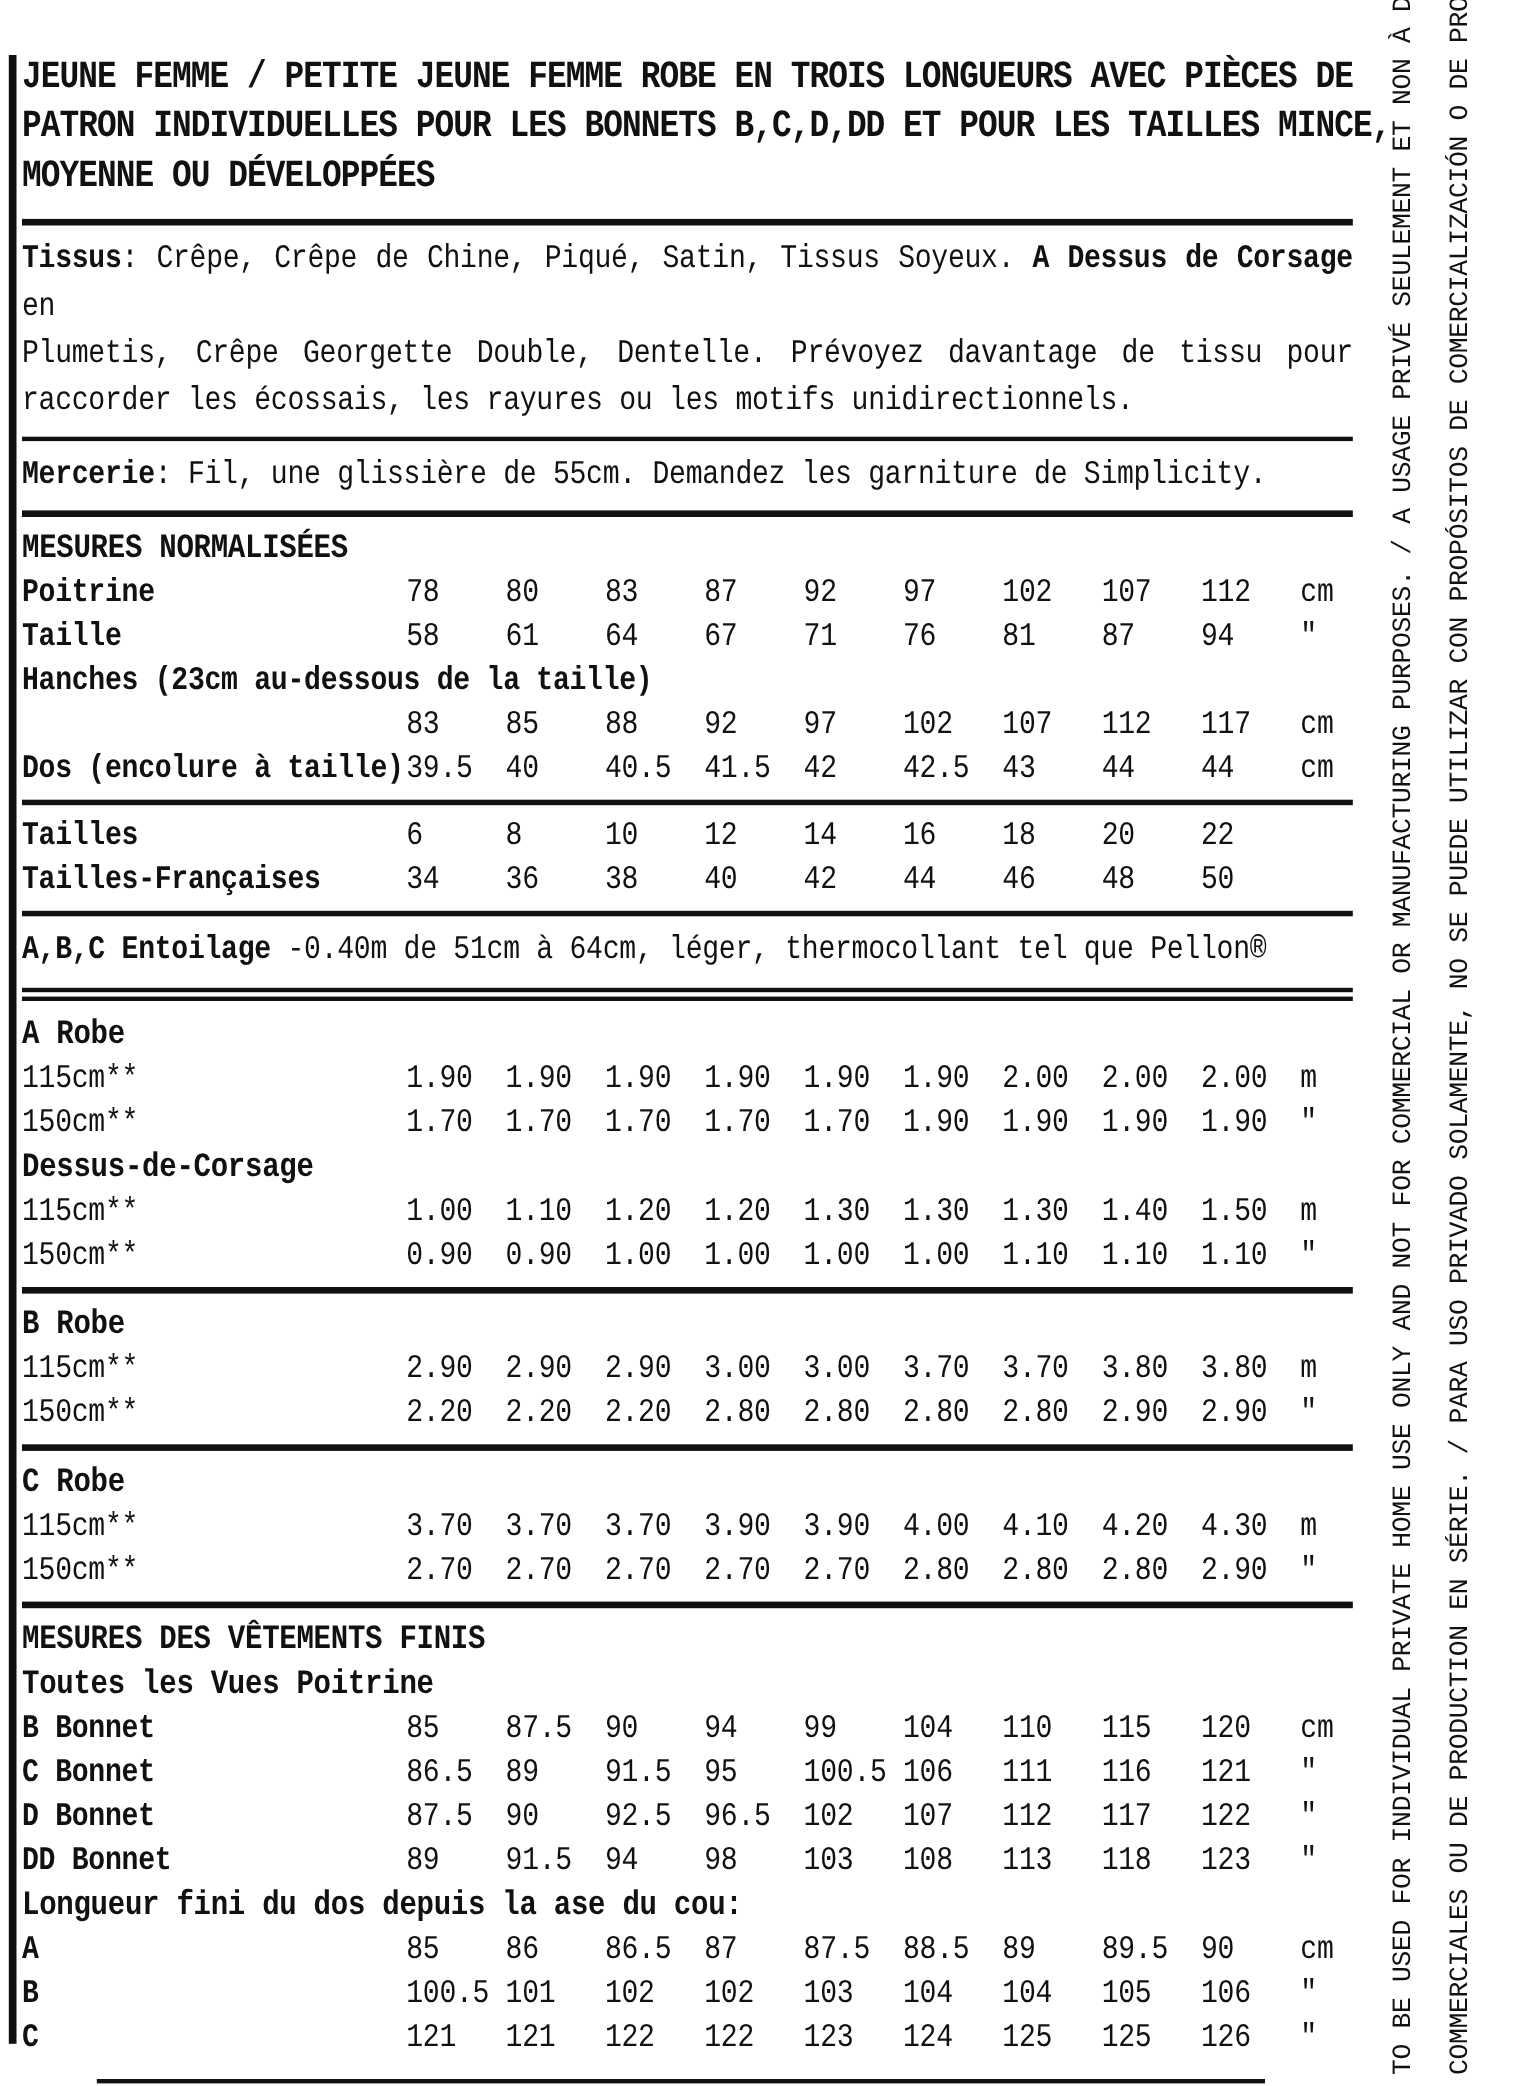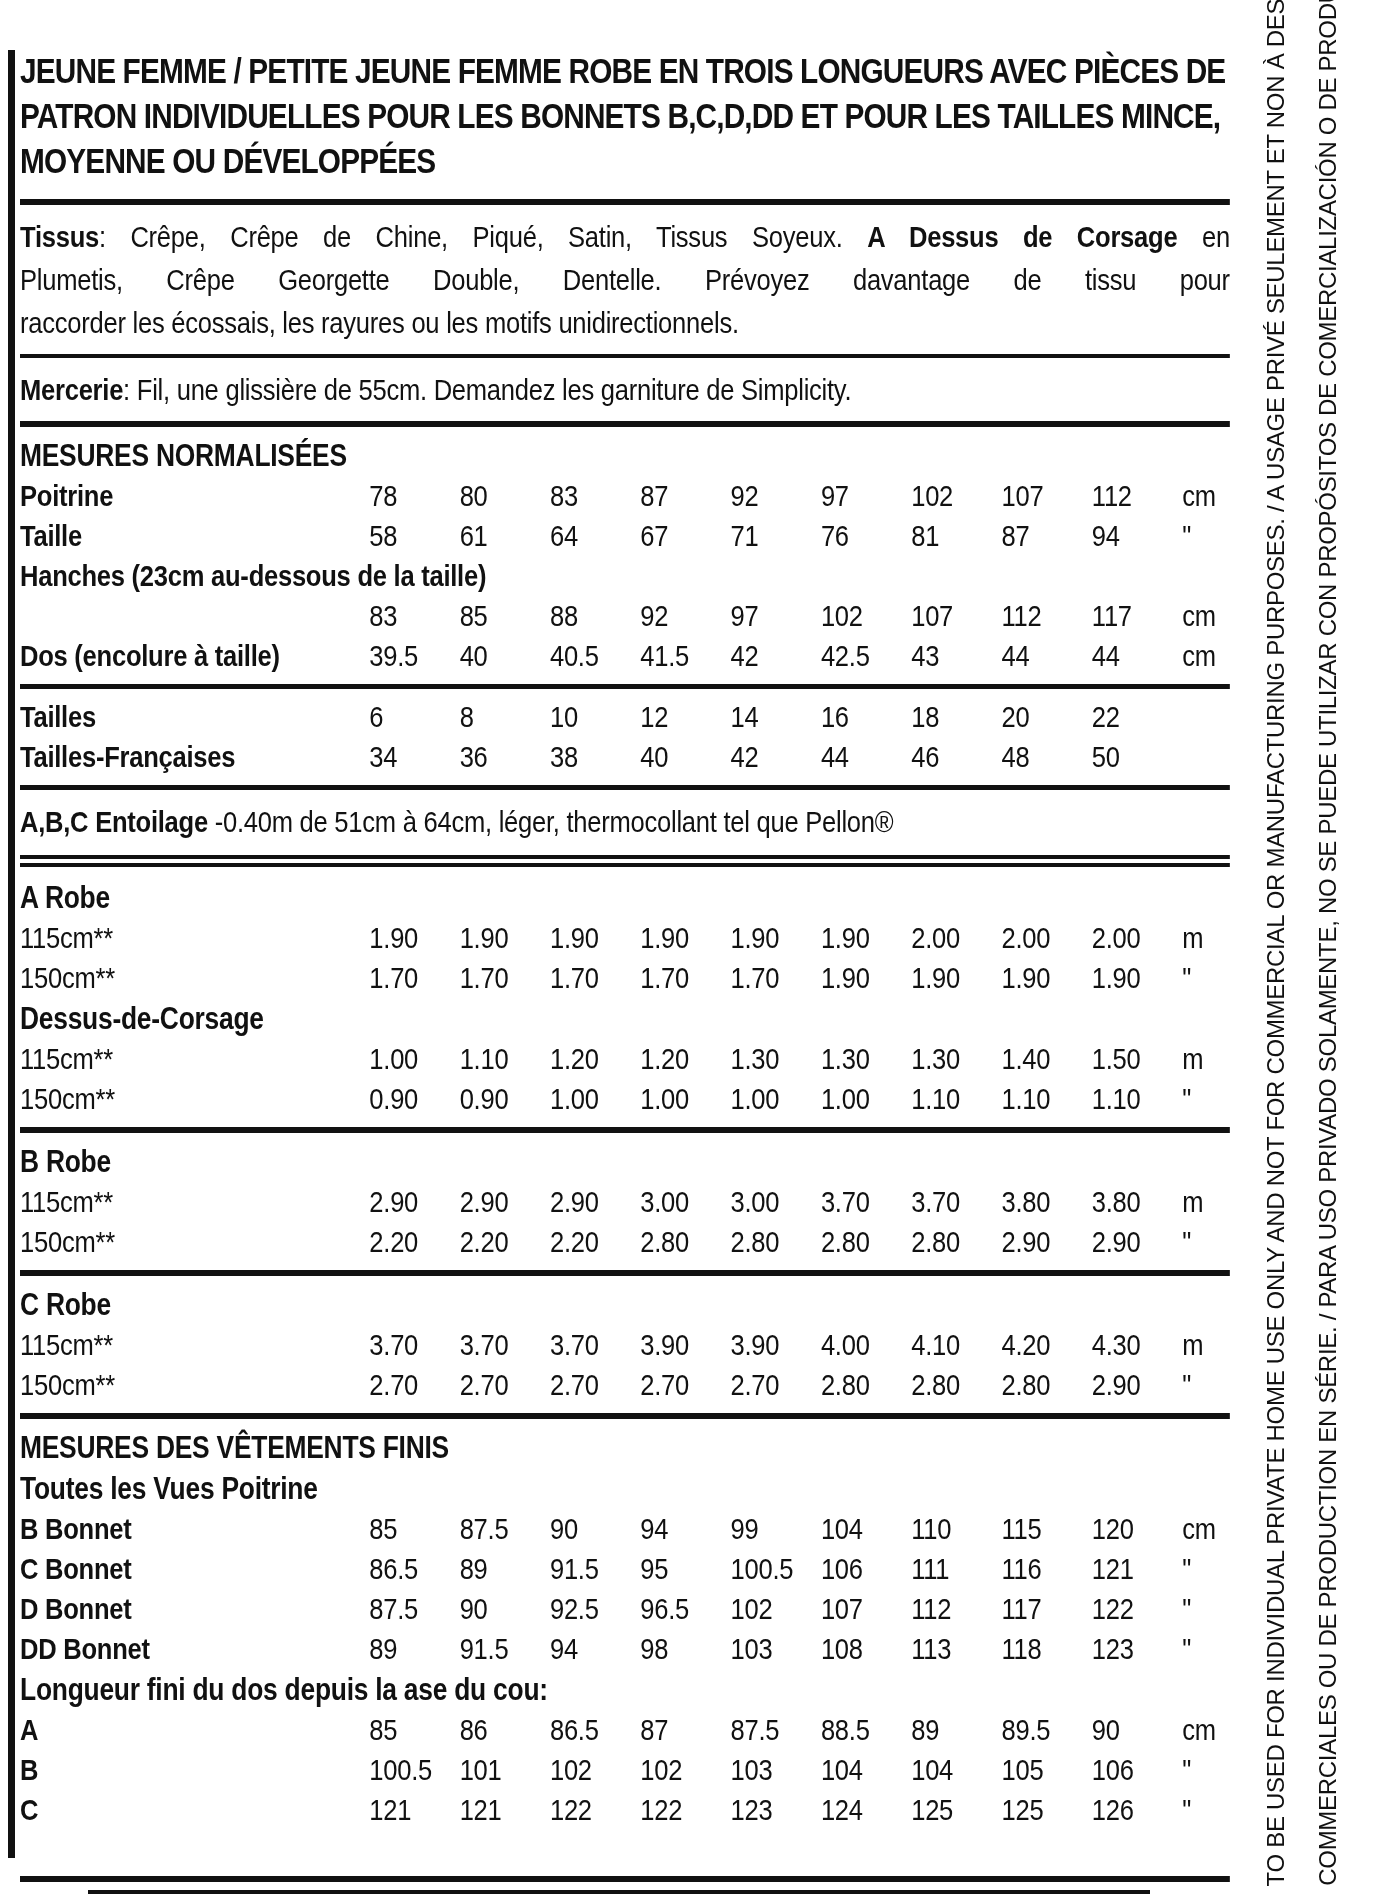--- a/index.html
+++ b/index.html
@@ -1,18 +1,18 @@
 <!DOCTYPE html>
 <html><head>
 <meta charset="utf-8">
 <style>
   html,body{margin:0;padding:0;}
   .page{
     position:relative; width:1386px; height:1896px; background:#ffffff;
-    overflow:hidden; font-family:Liberation Sans, sans-serif; color:#111;
+    overflow:hidden; font-family:Liberation Mono, monospace; color:#111;
   }
   .left-bar{position:absolute; left:8px; top:50px; width:7px; height:1808px; background:#111;}
   .content{
     position:absolute; left:20px; top:44px; width:1420px;
     transform:scaleX(0.852); transform-origin:0 0;
   }
   .b{font-weight:700;}
   .title-line{
     font-size:35px; font-weight:700; line-height:45px; letter-spacing:-1px;
     white-space:nowrap; text-transform:uppercase;

